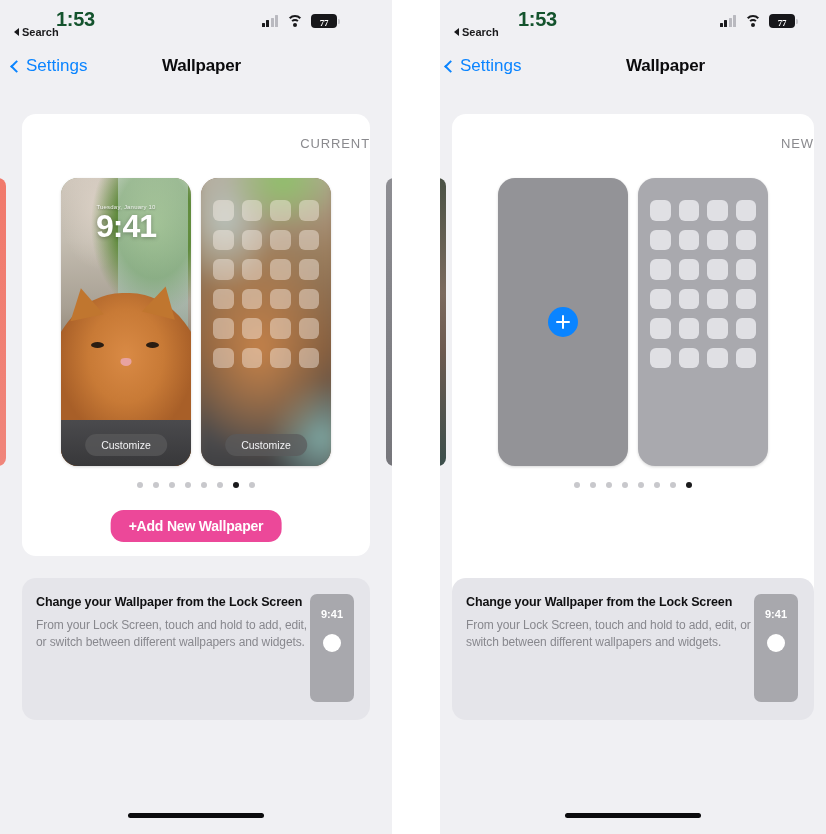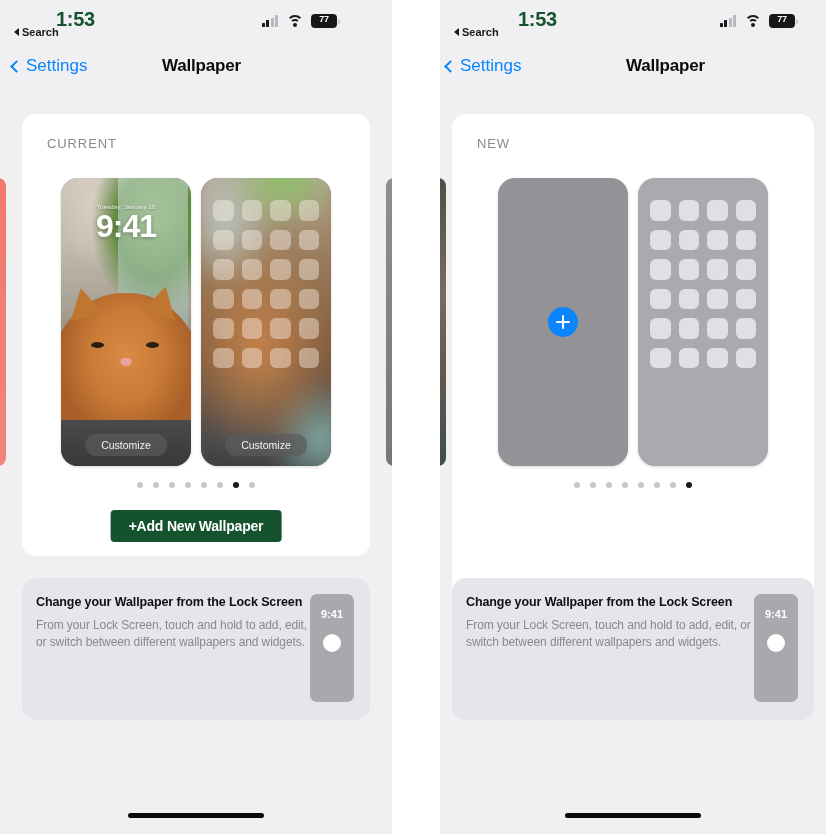--- a/index.html
+++ b/index.html
@@ -62,21 +62,21 @@
     border-left-color:transparent; border-right-color:transparent;
     border-radius:50%;
   }
   .wifi .a { width:17px; height:17px; top:0; }
   .wifi .b { width:10px; height:10px; top:3.5px; }
   .wifi .c { width:4px; height:4px; top:7.5px; background:#1a1a1c; border:none; border-radius:50%; }
 
   .batt { position:relative; width:29px; height:14px; display:flex; align-items:center; }
   .batt .body {
     width:26px; height:14px; border-radius:4px; background:#17171a;
-    display:flex; align-items:flex-start; justify-content:center;
+    display:flex; align-items:flex-end; justify-content:center;font-family:Liberation Serif, serif;
   }
   .batt .pct { color:#fff; font-size:9px; font-weight:800; letter-spacing:-0.2px; }
   .batt .tip {
     width:2px; height:5px; background:#c9c9cf; border-radius:0 1.5px 1.5px 0; margin-left:1px;
   }
 
   
   .navbar { position:relative; height:42px; }
   .nav-back {
     position:absolute; top:8px; display:flex; align-items:center; gap:4px;
@@ -97,21 +97,21 @@
 
   
   .card {
     position:absolute; left:22px; right:22px;
     background:#ffffff; border-radius:14px;
   }
   .panel-left  .card.gallery { top:114px; height:442px; }
   .panel-right .card.gallery { top:114px; left:12px; right:12px; height:493px; }
 
   .card-head {
-    text-align:left; font-size:13px; color:#8a8a8e;
+    text-align:right; font-size:13px; color:#8a8a8e;
     letter-spacing:0.9px; padding-top:22px;padding-left:25px;
   }
 
   
   .carousel {
     position:absolute; top:64px; left:0; right:0; height:290px;
     display:flex; align-items:flex-start; justify-content:center; gap:10px;
   }
   .wp {
     width:130px; height:288px; border-radius:17px;
@@ -232,22 +232,22 @@
   .dots {
     position:absolute; left:0; right:0; top:368px;
     display:flex; justify-content:center; align-items:center; gap:10px;
   }
   .dots b { width:6px; height:6px; border-radius:50%; background:#c8c8cc; display:block; cursor:pointer; }
   .dots b.on { background:#1a1a1c; }
 
   
   .addwp {
     position:absolute; left:50%; transform:translateX(-50%); top:396px;
-    background:#14532d; color:#fff; font-size:14px; font-weight:600;
-    padding:8px 18px; border-radius:4px; white-space:nowrap; cursor:pointer;
+    background:#ec4899; color:#fff; font-size:14px; font-weight:600;
+    padding:8px 18px; border-radius:13px; white-space:nowrap; cursor:pointer;
     letter-spacing:-0.2px;
   }
 
   
   .card.info {
     background:#e5e5ea; border-radius:14px; padding:16px 16px 18px 14px;
     display:flex; gap:0;
   }
   .panel-left  .card.info { top:578px; height:142px; }
   .panel-right .card.info { top:578px; left:12px; right:12px; height:142px; }

